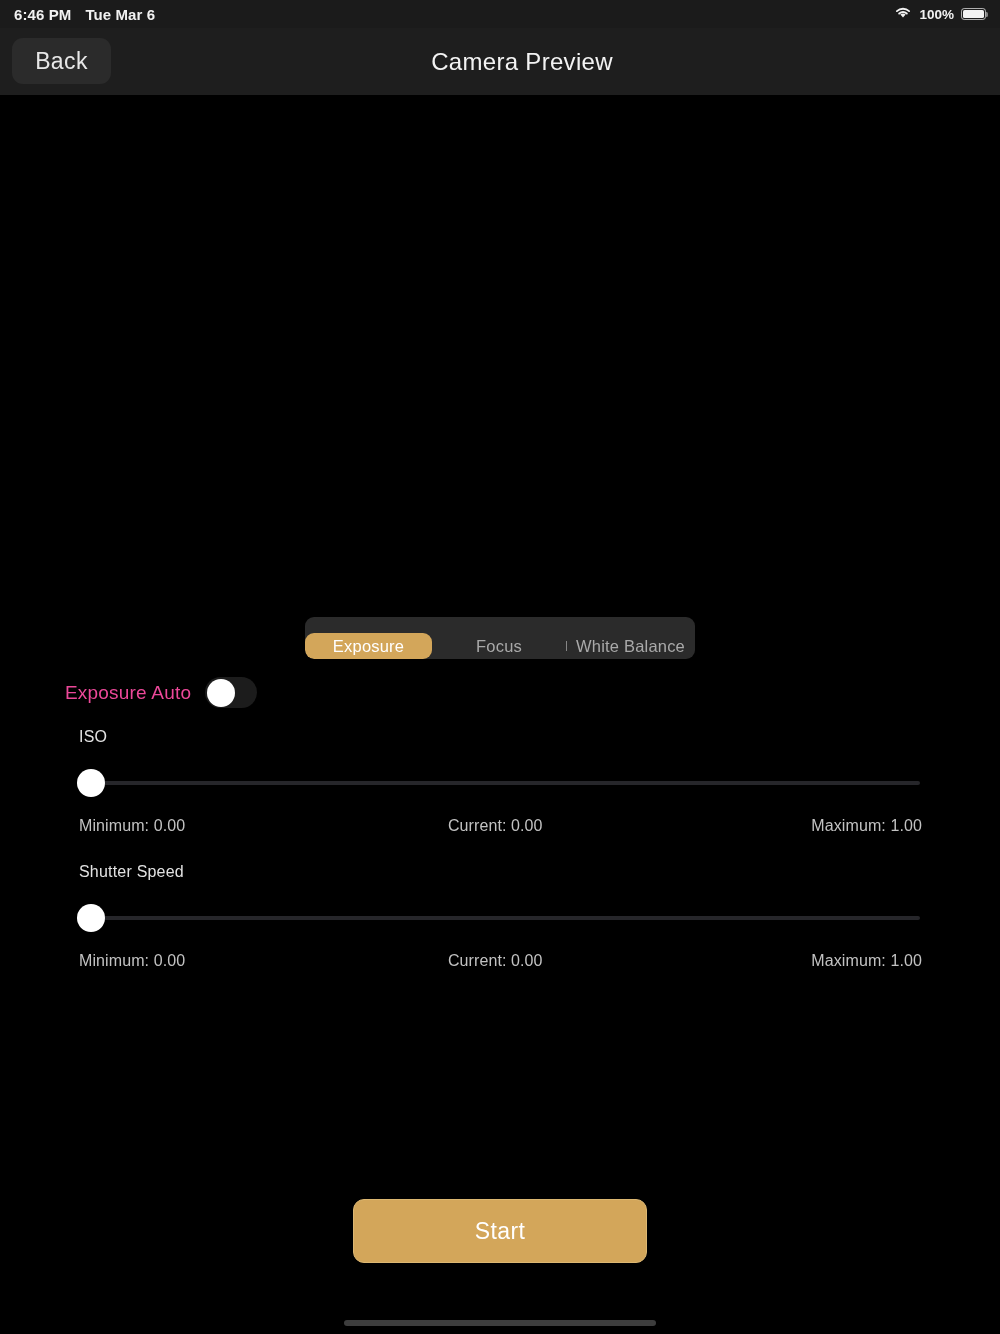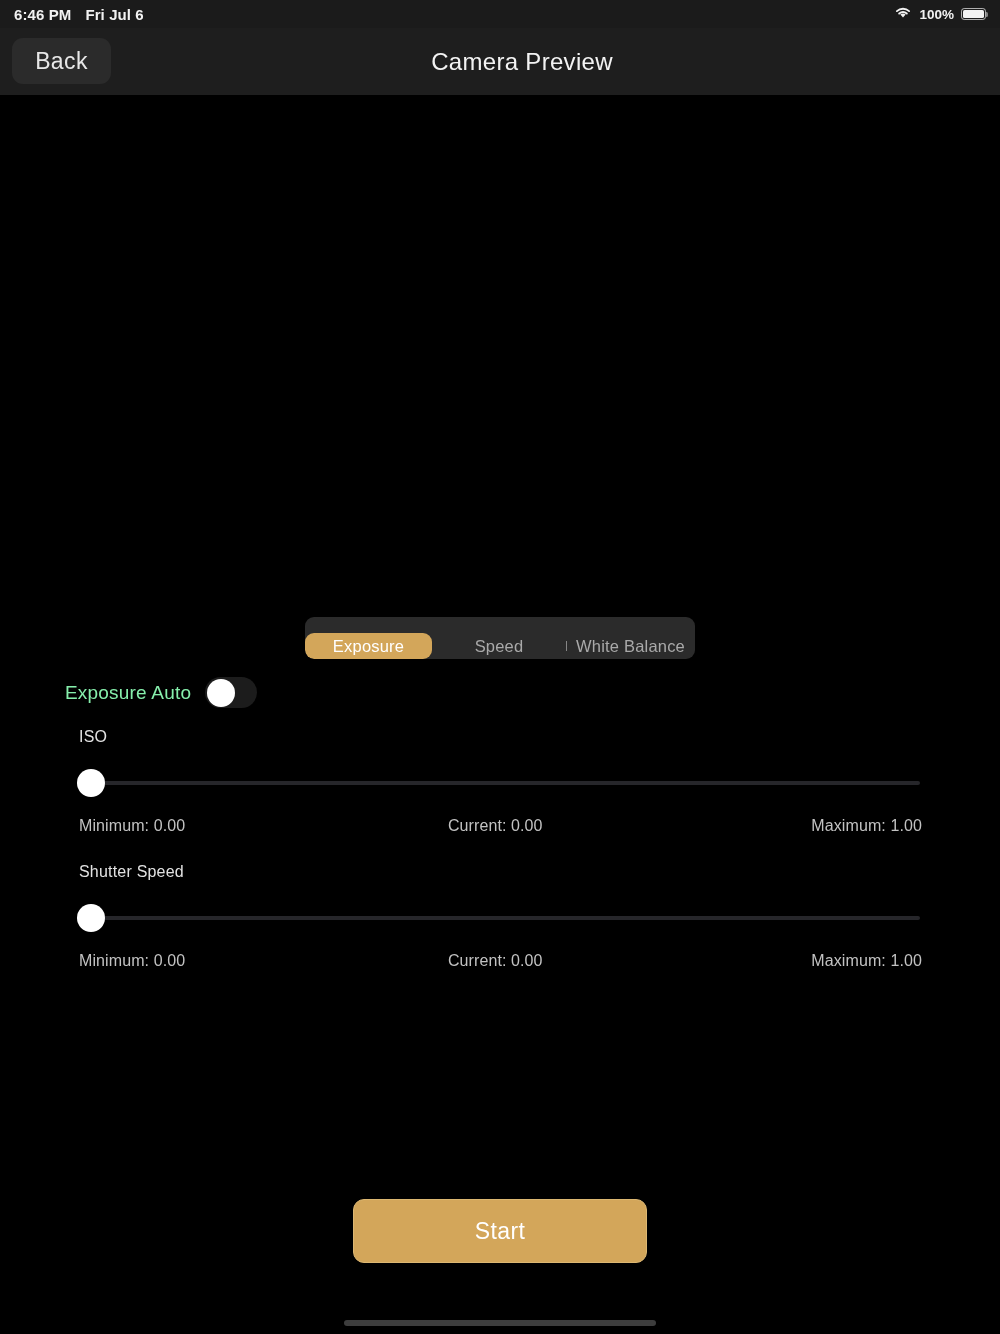--- a/index.html
+++ b/index.html
@@ -178,21 +178,21 @@
     position: absolute;
     top: 677px;
     left: 65px;
     display: flex;
     align-items: center;
     gap: 14px;
   }
   .toggle-label {
     font-size: 19px;
     font-weight: 300;
-    color: #86efac;
+    color: #ec4899;
     letter-spacing: 0.2px;
   }
   .toggle {
     position: relative;
     width: 52px;
     height: 31px;
     border-radius: 16px;
     background: #1c1c1c;
     cursor: pointer;
   }
@@ -298,21 +298,21 @@
   }
 </style>
 </head>
 <body>
 
 <div class="screen">
 
   <div class="status-bar">
     <div class="status-left">
       <span>6:46 PM</span>
-      <span>Fri Jul 6</span>
+      <span>Tue Mar 6</span>
     </div>
     <div class="status-right">
       <span class="wifi-icon">
         <svg width="18" height="13" viewBox="0 0 18 13">
           <path d="M9 11.6 L6.4 8.6 A4.2 4.2 0 0 1 11.6 8.6 Z" fill="#f2f2f2"></path>
           <path d="M2.9 5.1 A9.2 9.2 0 0 1 15.1 5.1" stroke="#f2f2f2" stroke-width="1.9" fill="none" stroke-linecap="round"></path>
           <path d="M5.2 7.6 A5.9 5.9 0 0 1 12.8 7.6" stroke="#f2f2f2" stroke-width="1.9" fill="none" stroke-linecap="round"></path>
         </svg>
       </span>
       <span>100%</span>
@@ -324,21 +324,21 @@
 
   <div class="nav-bar">
     <div class="nav-btn back">Back</div>
     <div class="nav-title">Camera Preview</div>
   </div>
 
   <div class="preview"></div>
 
   <div class="segmented">
     <div class="segment seg-0 selected">Exposure</div>
-    <div class="segment seg-1">Speed</div>
+    <div class="segment seg-1">Focus</div>
     <div class="segment seg-2 divider-left">White Balance</div>
   </div>
 
   <div class="toggle-row">
     <span class="toggle-label">Exposure Auto</span>
     <span class="toggle">
       <span class="knob"></span>
     </span>
   </div>
 

